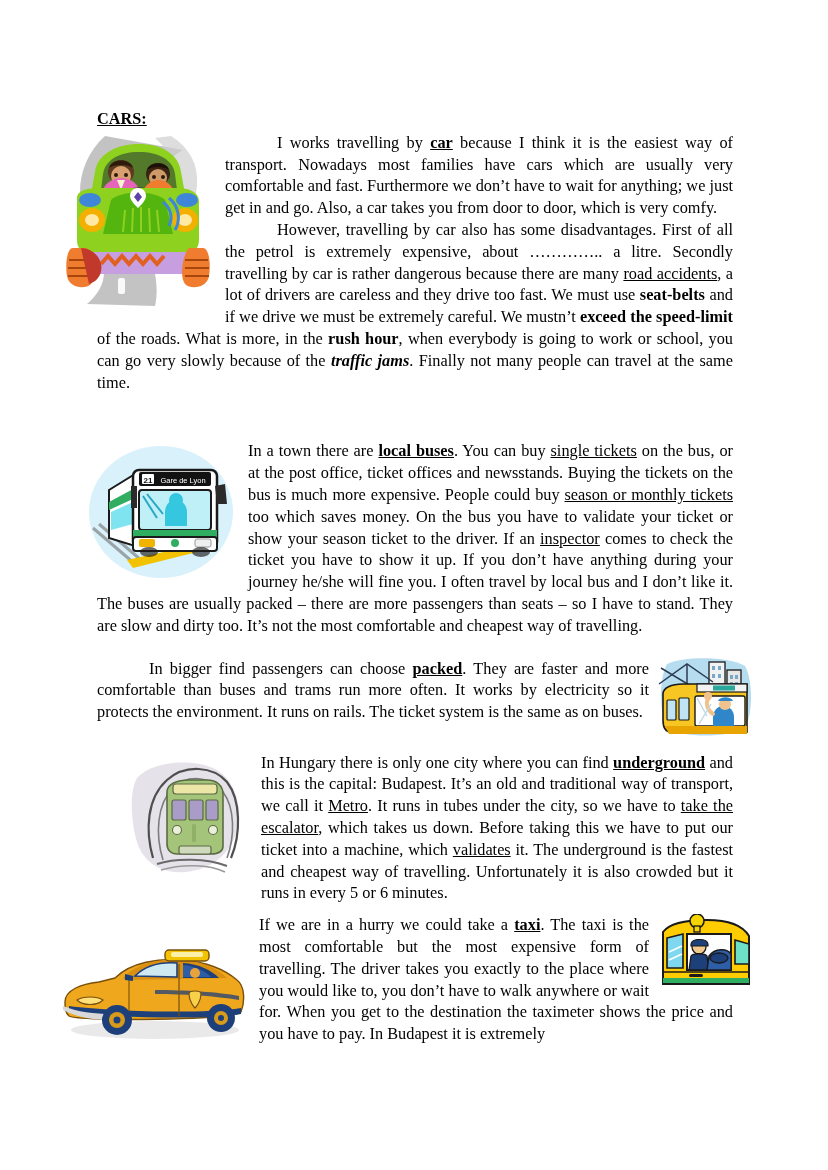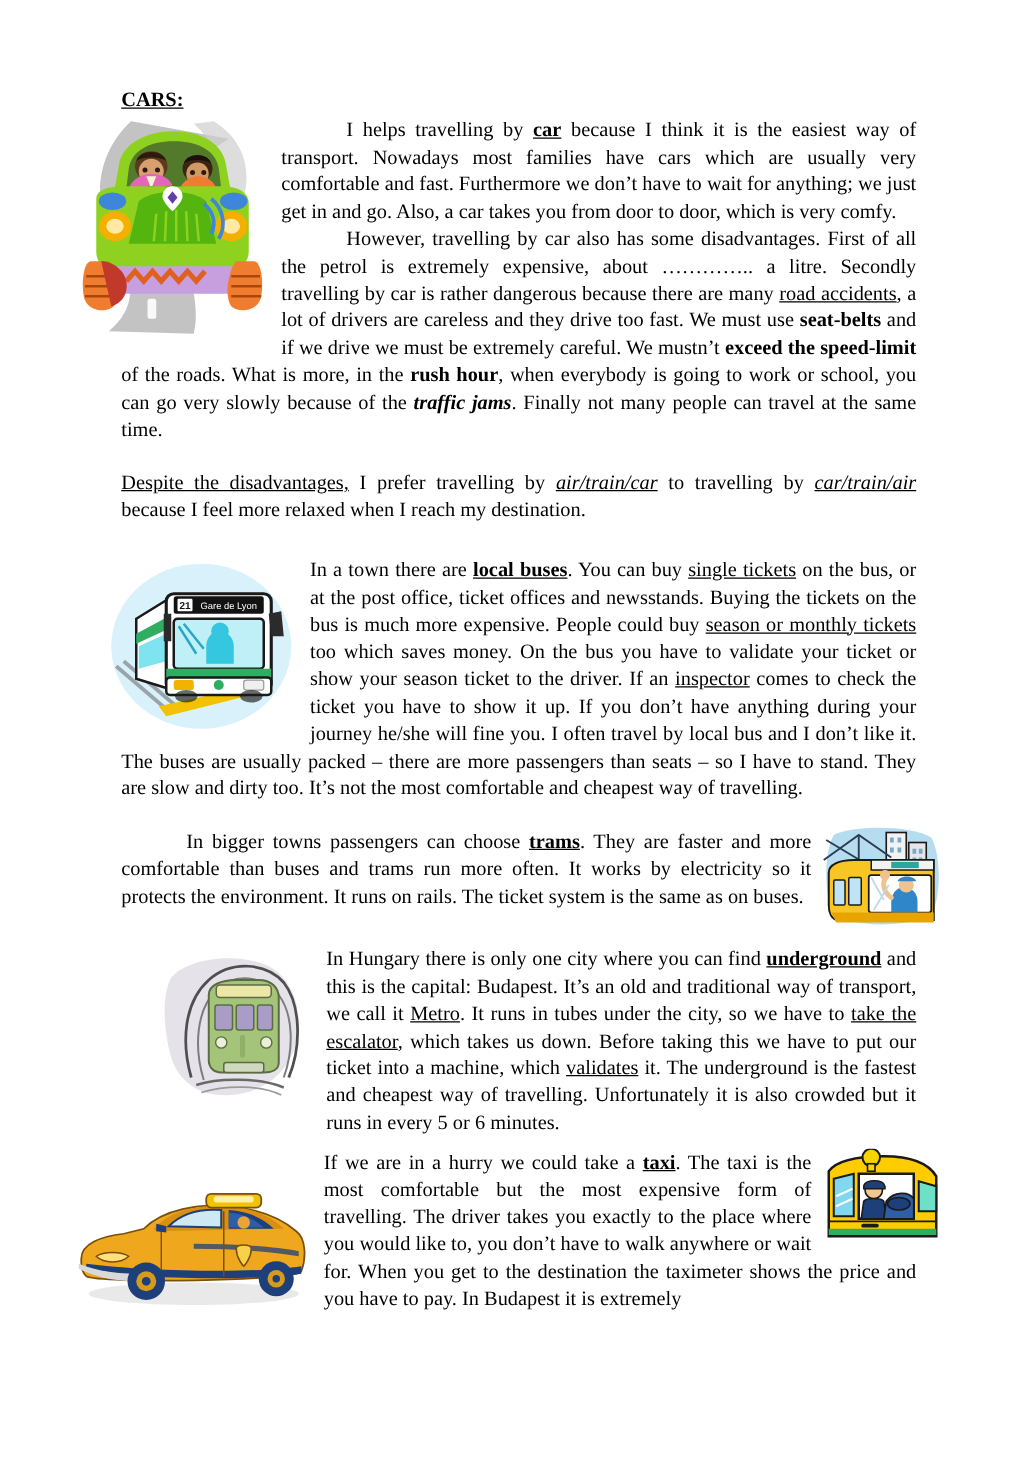--- a/index.html
+++ b/index.html
@@ -13,21 +13,21 @@
     height: 1170px;
     font-family: "Liberation Serif", "DejaVu Serif", serif;
     color: #000000;
     overflow: hidden;
   }
   .page {
     position: relative;
     width: 828px;
     height: 1170px;
     box-sizing: border-box;
-    padding: 69px 95px 0 97px;
+    padding: 108px 95px 0 97px;
   }
   .doc-body {
     position: relative;
     font-size: 16.3px;
     line-height: 21.8px;
     text-align: justify;
     text-justify: inter-word;
   }
   h2.heading {
     font-size: 16.3px;
@@ -169,28 +169,27 @@
           <line x1="9" y1="140" x2="32" y2="140"></line>
           <line x1="9" y1="148" x2="32" y2="148"></line>
           <line x1="126" y1="132" x2="149" y2="132"></line>
           <line x1="126" y1="140" x2="150" y2="140"></line>
           <line x1="126" y1="148" x2="150" y2="148"></line>
         </g>
         <path d="M22 120 C30 120 40 126 42 136 C44 146 38 154 30 156 Z" fill="#c0392b"></path>
       </svg>
     </div>
 
-    <p class="para"><span>I helps travelling by </span><b><u class="ul">car</u></b><span> because I think it is the easiest way of transport. Nowadays most families have cars which are usually very comfortable and fast. Furthermore we don’t have to wait for anything; we just get in and go. Also, a car takes you from door to door, which is very comfy.</span></p>
+    <p class="para"><span>I works travelling by </span><b><u class="ul">car</u></b><span> because I think it is the easiest way of transport. Nowadays most families have cars which are usually very comfortable and fast. Furthermore we don’t have to wait for anything; we just get in and go. Also, a car takes you from door to door, which is very comfy.</span></p>
 
     <p class="para"><span>However, travelling by car also has some disadvantages. First of all the petrol is extremely expensive, about ………….. a litre. Secondly travelling by car is rather dangerous because there are many </span><u class="ul">road accidents</u><span>, a lot of drivers are careless and they drive too fast. We must use </span><b>seat-belts</b><span> and if we drive we must be extremely careful. We mustn’t </span><b>exceed the speed-limit</b><span> of the roads. What is more, in the </span><b>rush hour</b><span>, when everybody is going to work or school, you can go very slowly because of the </span><span class="bi">traffic jams</span><span>. Finally not many people can travel at the same time.</span></p>
 
     <div class="clear"></div>
     <div class="spacer-sm"></div>
 
-    <p class="para noindent"><u class="ul">Despite the disadvantages,</u><span> I prefer travelling by </span><i class="it"><u class="ul">air/train/car</u></i><span> to travelling by </span><i class="it"><u class="ul">car/train/air</u></i><span> because I feel more relaxed when I reach my destination.</span></p>
 
     <div class="spacer-md"></div>
 
 
     <div class="fig fig-left fig-bus">
       <svg viewBox="0 0 155 140" xmlns="http://www.w3.org/2000/svg">
         <ellipse cx="74" cy="70" rx="72" ry="66" fill="#d9f1fb"></ellipse>
 
         <g stroke="#9aa3a8" stroke-width="3" fill="none">
           <path d="M6 86 L48 122"></path>
@@ -277,21 +276,21 @@
           <path d="M61 47 C63 42 74 42 76 47 Z" fill="#2f86c9"></path>
           <path d="M56 60 C50 56 48 48 52 44" stroke="#f0c28e" stroke-width="4" fill="none" stroke-linecap="round"></path>
           <circle cx="51" cy="42" r="4" fill="#f0c28e"></circle>
         </g>
         <path d="M40 44 L50 62 M42 70 L54 50" stroke="#bcd9e8" stroke-width="1.4" fill="none"></path>
 
         <path d="M8 72 L90 72 L90 80 L12 80 Z" fill="#e8a400"></path>
       </svg>
     </div>
 
-    <p class="para"><span>In bigger towns passengers can choose </span><b><u class="ul">trams</u></b><span>. They are faster and more comfortable than buses and trams run more often. It works by electricity so it protects the environment. It runs on rails. The ticket system is the same as on buses.</span></p>
+    <p class="para"><span>In bigger find passengers can choose </span><b><u class="ul">packed</u></b><span>. They are faster and more comfortable than buses and trams run more often. It works by electricity so it protects the environment. It runs on rails. The ticket system is the same as on buses.</span></p>
 
     <div class="clear"></div>
     <div class="spacer-xs"></div>
 
     <div class="fig fig-left fig-metro">
       <svg viewBox="0 0 126 128" xmlns="http://www.w3.org/2000/svg">
 
         <path d="M10 24 C24 8 62 4 86 14 C108 24 116 52 110 76 C104 100 84 116 58 118 C34 120 16 108 10 88 C4 68 2 38 10 24 Z" fill="#ded8e2" opacity="0.75"></path>
 
         <path d="M26 104 C18 76 20 44 40 26 C58 10 86 12 100 28 C114 46 114 80 104 104" fill="none" stroke="#4f4f4f" stroke-width="2.2"></path>

